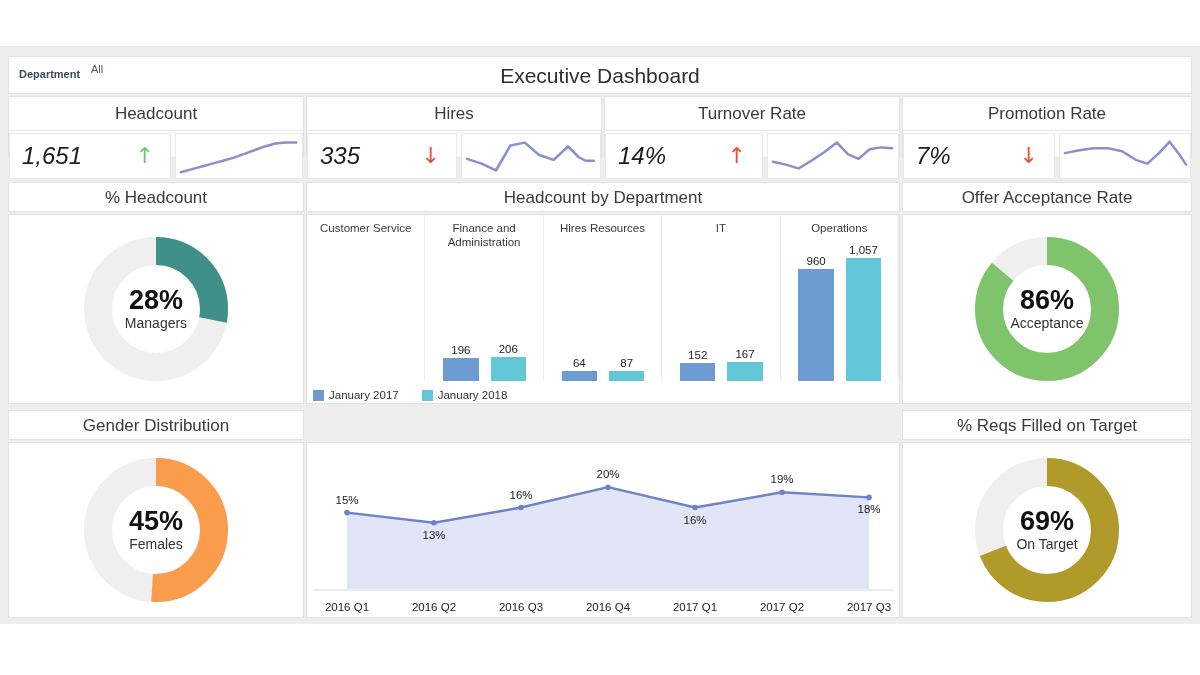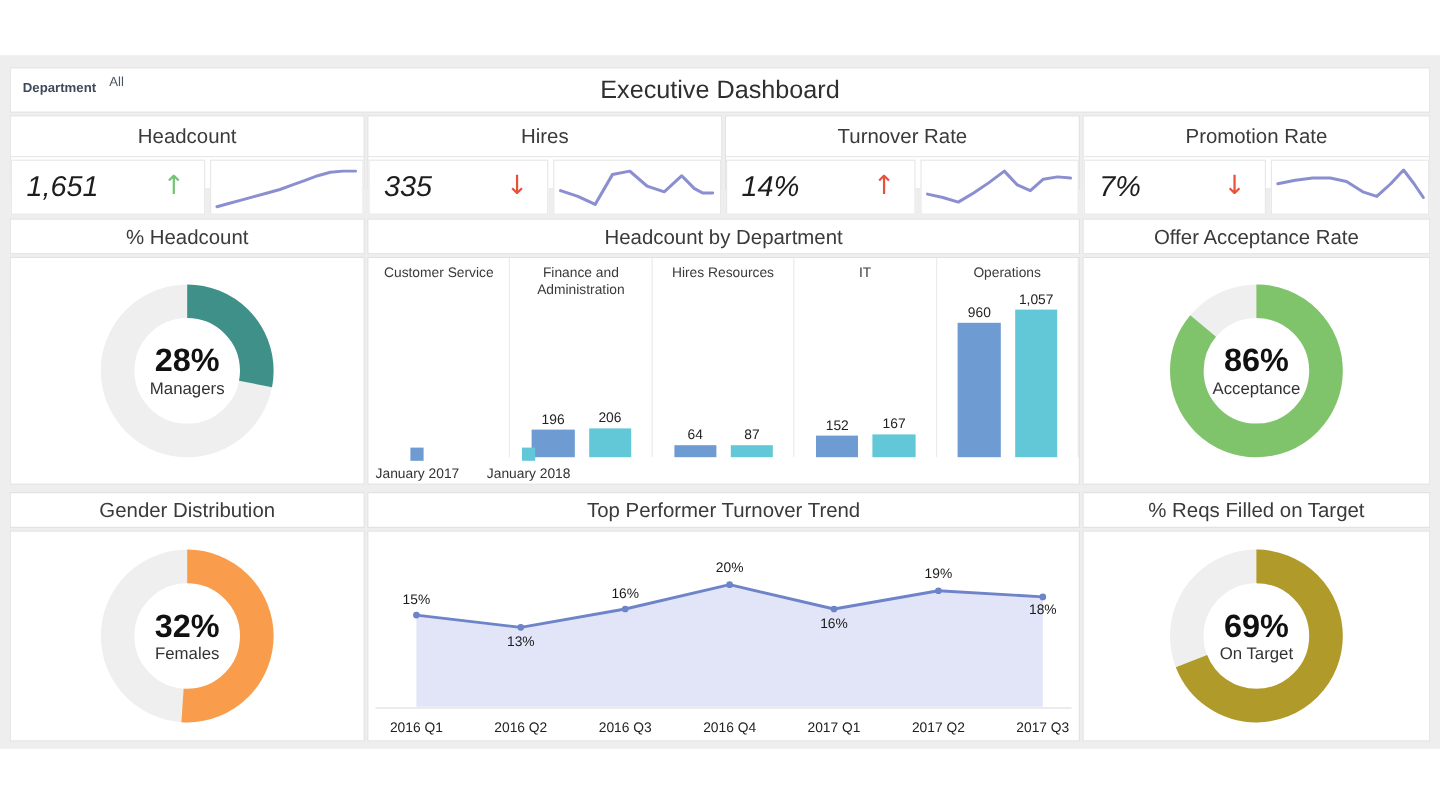--- a/index.html
+++ b/index.html
@@ -92,21 +92,21 @@
   }
   .bars{position:absolute;left:0;right:0;bottom:0;height:128px;}
   .bar{position:absolute;bottom:0;}
   .bar-lbl{
     position:absolute;text-align:center;font-size:11.5px;color:#222;
   }
   .legend{
     position:absolute;left:6px;bottom:2px;display:flex;align-items:center;gap:9px;
     font-size:11.5px;color:#333;
   }
-  .legend-item{display:flex;align-items:center;gap:5px;margin-right:14px;flex-direction:column;}
+  .legend-item{display:flex;align-items:center;gap:5px;margin-right:14px;}
   .sw{width:11px;height:11px;display:inline-block;}
   
   .linechart{position:relative;width:100%;height:100%;}
   .linechart svg{position:absolute;left:0;top:0;}
   .lc-xlabel{
     position:absolute;bottom:4px;text-align:center;font-size:11.5px;color:#222;
   }
   .lc-dlabel{
     position:absolute;text-align:center;font-size:11.5px;color:#1b1b1b;
   }
@@ -278,29 +278,26 @@
     <div class="panel" style="left:0;top:354px;width:296px;height:30px;">
       <div class="ptitle" style="border:none;">Gender Distribution</div>
     </div>
     <div class="panel" style="left:0;top:386px;width:296px;height:176px;">
       <div class="donut-wrap">
         <svg class="donut-svg" width="156" height="156" viewBox="0 0 156 156">
           <circle cx="78" cy="78" r="58" fill="none" stroke="#EFEFEF" stroke-width="28"></circle>
           <circle id="arc-gender" cx="78" cy="78" r="58" fill="none" stroke="#F99D4C" stroke-width="28" stroke-dasharray="185.9 178.6" transform="rotate(-90 78 78)"></circle>
         </svg>
         <div class="donut-center">
-          <div class="donut-pct">32%</div>
+          <div class="donut-pct">45%</div>
           <div class="donut-lbl">Females</div>
         </div>
       </div>
     </div>
 
-    <div class="panel" style="left:298px;top:354px;width:594px;height:30px;">
-      <div class="ptitle" style="border:none;">Top Performer Turnover Trend</div>
-    </div>
     <div class="panel" style="left:298px;top:386px;width:594px;height:176px;">
       <div class="linechart" id="linechart">
           <svg width="592" height="174">
             <polygon points="40.0,69.6 127.0,79.8 214.0,64.5 301.0,44.2 388.0,64.5 475.0,49.3 562.0,54.4 562.0,146 40.0,146" fill="#E2E4F7"></polygon>
             <polyline points="40.0,69.6 127.0,79.8 214.0,64.5 301.0,44.2 388.0,64.5 475.0,49.3 562.0,54.4" fill="none" stroke="#6E84C8" stroke-width="2.4" stroke-linejoin="round"></polyline>
             <circle cx="40.0" cy="69.6" r="2.8" fill="#6E84C8"></circle>
             <circle cx="127.0" cy="79.8" r="2.8" fill="#6E84C8"></circle>
             <circle cx="214.0" cy="64.5" r="2.8" fill="#6E84C8"></circle>
             <circle cx="301.0" cy="44.2" r="2.8" fill="#6E84C8"></circle>
             <circle cx="388.0" cy="64.5" r="2.8" fill="#6E84C8"></circle>

